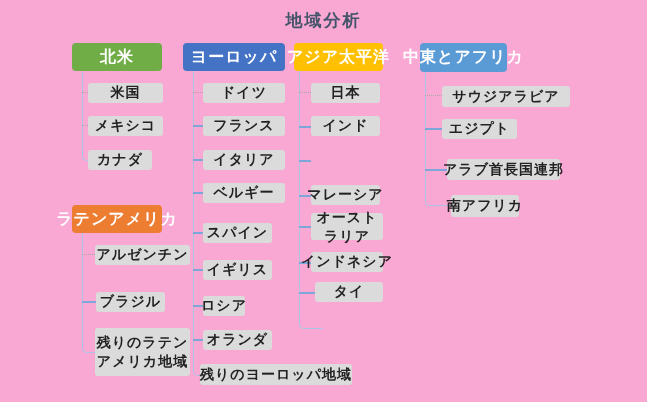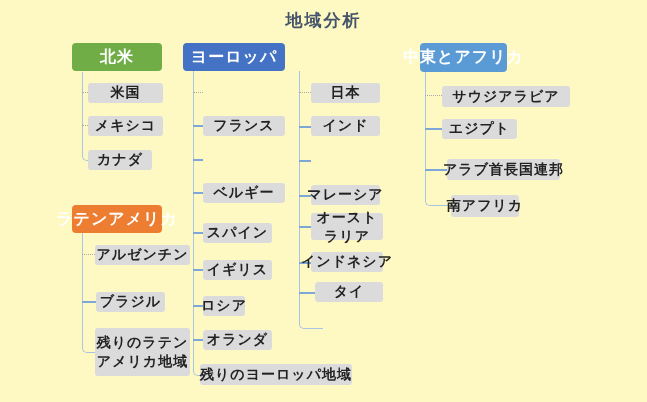--- a/index.html
+++ b/index.html
@@ -1,17 +1,17 @@
 <!DOCTYPE html>
 <html><head>
 <meta charset="utf-8">
 <style>
   html,body { margin:0; padding:0; background:#fff; }
   .stage {
-    position:relative; width:647px; height:402px; background:#fef9c3;
+    position:relative; width:647px; height:402px; background:#f9a8d4;
     font-family:"Liberation Sans","DejaVu Sans",sans-serif; overflow:hidden;
   }
   .title {
     position:absolute; top:9px; left:0; width:100%; text-align:center;
     font-size:17px; font-weight:600; color:#44546a; letter-spacing:2px;
   }
   .hdr {
     position:absolute; border-radius:4px; color:#ffffff; font-weight:700;
     font-size:16px; display:flex; align-items:center; justify-content:center;
     white-space:nowrap; letter-spacing:1px;
@@ -54,36 +54,39 @@
   <div class="trunk" style="left:193px;top:71px;width:7px;height:304px"></div>
   <div class="stub dotted" style="left:193px;top:92px;width:10px"></div>
   <div class="stub" style="left:193px;top:125px;width:10px"></div>
   <div class="stub" style="left:193px;top:159px;width:10px"></div>
   <div class="stub" style="left:193px;top:192px;width:10px"></div>
   <div class="stub" style="left:193px;top:232px;width:10px"></div>
   <div class="stub" style="left:193px;top:269px;width:10px"></div>
   <div class="stub" style="left:193px;top:305px;width:10px"></div>
   <div class="stub" style="left:193px;top:339px;width:10px"></div>
   <div class="hdr" style="left: 183px; top: 43px; width: 102px; height: 28px; background: rgb(68, 114, 196);">ヨーロッパ</div>
+  <div class="node" style="left:203px;top:83px;width:82px;height:20px">ドイツ</div>
   <div class="node" style="left:203px;top:116px;width:82px;height:20px">フランス</div>
+  <div class="node" style="left:203px;top:150px;width:82px;height:20px">イタリア</div>
   <div class="node" style="left:203px;top:183px;width:82px;height:20px">ベルギー</div>
   <div class="node" style="left:203px;top:223px;width:69px;height:20px">スパイン</div>
   <div class="node" style="left:203px;top:260px;width:69px;height:20px">イギリス</div>
   <div class="node" style="left:203px;top:296px;width:42px;height:20px">ロシア</div>
   <div class="node" style="left:203px;top:330px;width:69px;height:20px">オランダ</div>
   <div class="node" style="left:200px;top:364px;width:152px;height:21px">残りのヨーロッパ地域</div>
 
   <div class="trunk" style="left:299px;top:71px;width:23px;height:257px"></div>
   <div class="stub dotted" style="left:299px;top:92px;width:12px"></div>
   <div class="stub" style="left:299px;top:126px;width:12px"></div>
   <div class="stub" style="left:299px;top:160px;width:12px"></div>
   <div class="stub" style="left:299px;top:195px;width:12px"></div>
   <div class="stub" style="left:299px;top:226px;width:12px"></div>
   <div class="stub" style="left:299px;top:262px;width:12px"></div>
   <div class="stub" style="left:299px;top:292px;width:16px"></div>
+  <div class="hdr" style="left: 294px; top: 43px; width: 89px; height: 28px; background: rgb(255, 192, 0);">アジア太平洋</div>
   <div class="node" style="left:311px;top:83px;width:69px;height:20px">日本</div>
   <div class="node" style="left:311px;top:116px;width:69px;height:20px">インド</div>
   <div class="node" style="left:311px;top:185px;width:69px;height:20px">マレーシア</div>
   <div class="node wrap" style="left:311px;top:213px;width:72px;height:27px">オーストラリア</div>
   <div class="node" style="left:311px;top:252px;width:72px;height:20px">インドネシア</div>
   <div class="node" style="left:315px;top:282px;width:68px;height:20px">タイ</div>
 
   <div class="trunk" style="left:425px;top:72px;width:26px;height:133px"></div>
   <div class="stub dotted" style="left:425px;top:95px;width:17px"></div>
   <div class="stub" style="left:425px;top:128px;width:17px"></div>

